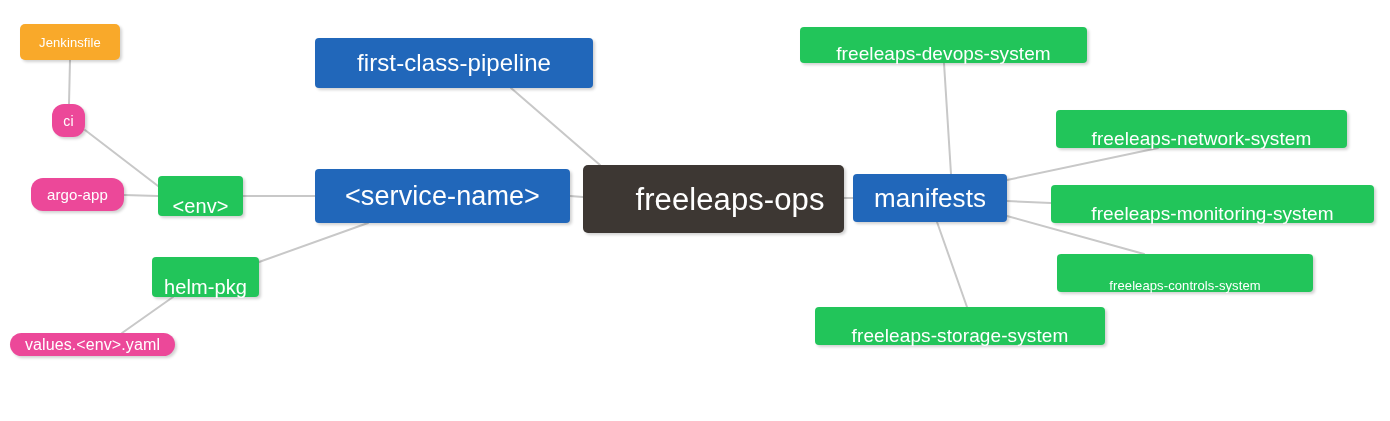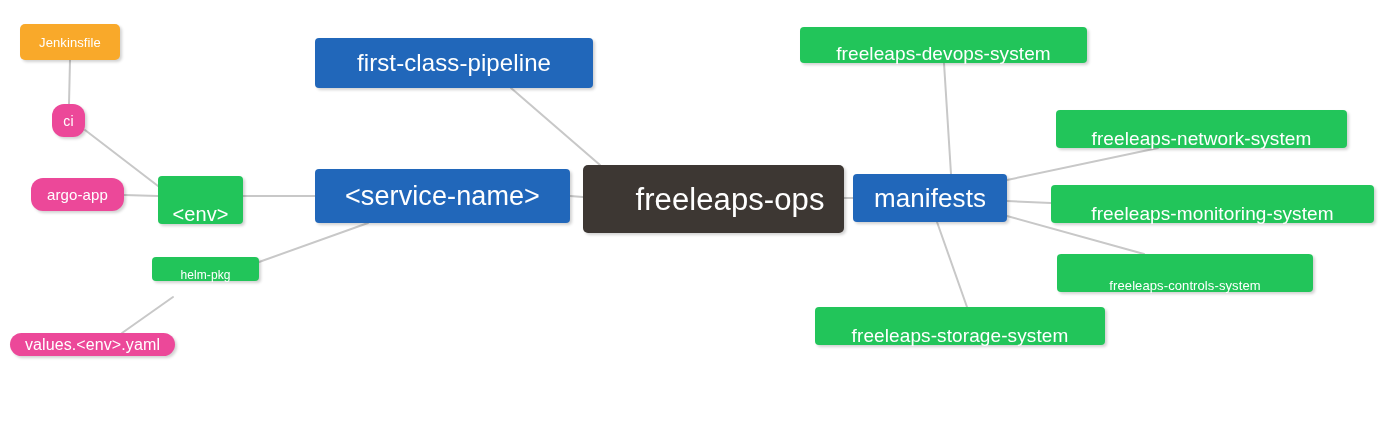--- a/index.html
+++ b/index.html
@@ -66,24 +66,24 @@
   <div id="node-layer">
       <div class="node n-orange" style="left: 20px; top: 24px; width: 100px; height: 36px; font-size: 13px;">
         <span>Jenkinsfile</span>
       </div>
       <div class="node n-red" style="left: 52px; top: 104px; width: 33px; height: 33px; font-size: 14px;">
         <span>ci</span>
       </div>
       <div class="node n-red" style="left: 31px; top: 178px; width: 93px; height: 33px; font-size: 15px;">
         <span>argo-app</span>
       </div>
-      <div class="node n-green" style="left: 158px; top: 176px; width: 85px; height: 48px; font-size: 20px;">
+      <div class="node n-green" style="left: 158px; top: 176px; width: 85px; height: 40px; font-size: 20px;">
         <span>&lt;env&gt;</span>
       </div>
-      <div class="node n-green" style="left: 152px; top: 257px; width: 107px; height: 24px; font-size: 12px;">
+      <div class="node n-green" style="left: 152px; top: 257px; width: 107px; height: 40px; font-size: 20px;">
         <span>helm-pkg</span>
       </div>
       <div class="node n-red" style="left: 10px; top: 333px; width: 165px; height: 23px; font-size: 16px;">
         <span>values.&lt;env&gt;.yaml</span>
       </div>
       <div class="node n-blue" style="left: 315px; top: 38px; width: 278px; height: 50px; font-size: 24px;">
         <span>first-class-pipeline</span>
       </div>
       <div class="node n-blue" style="left: 315px; top: 169px; width: 255px; height: 54px; font-size: 27px;">
         <span>&lt;service-name&gt;</span>

